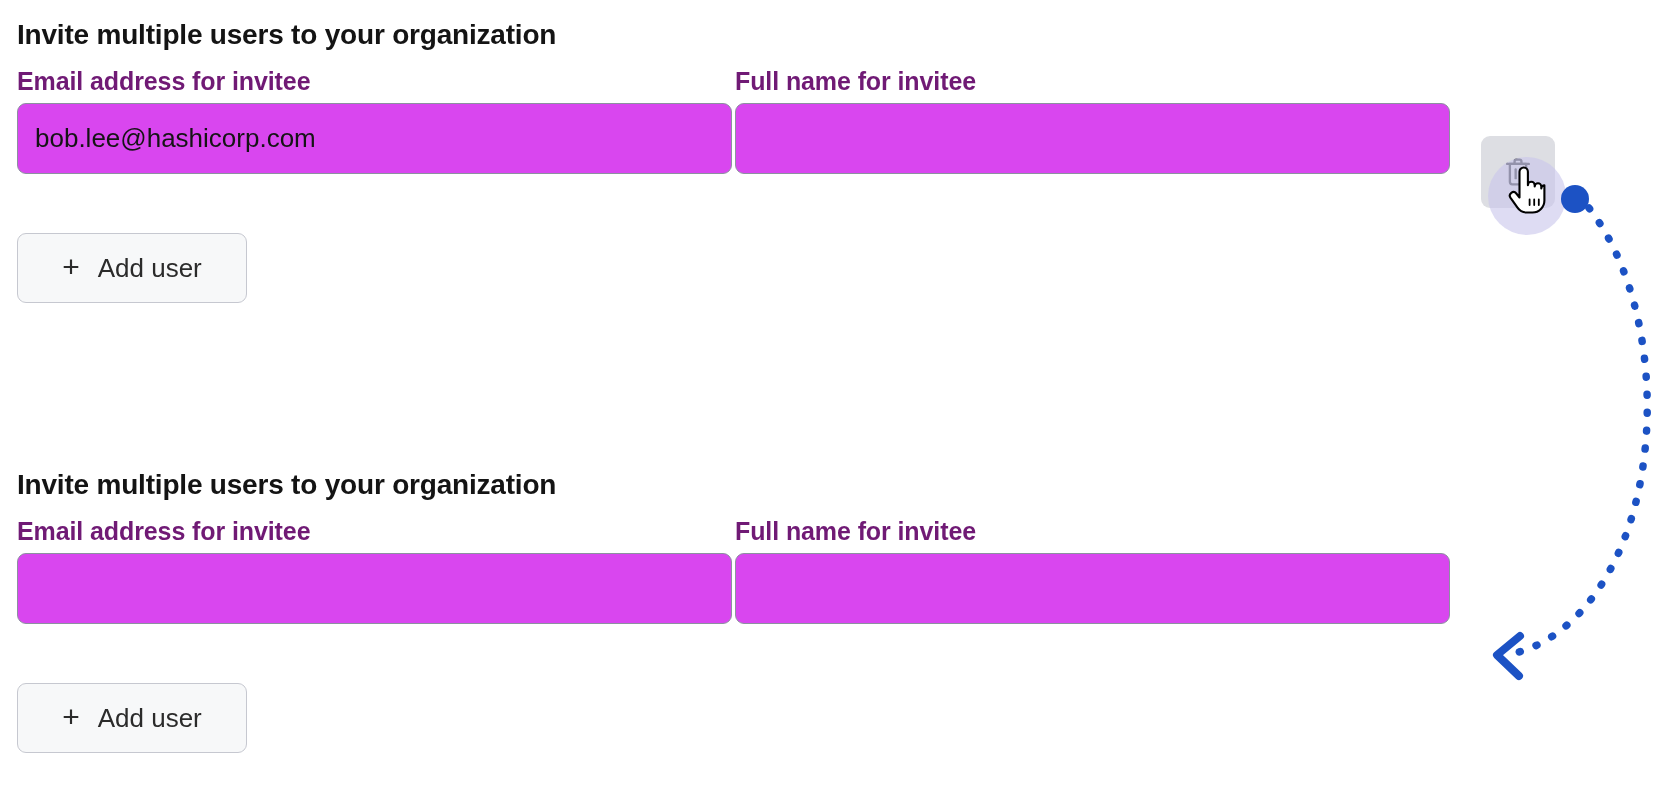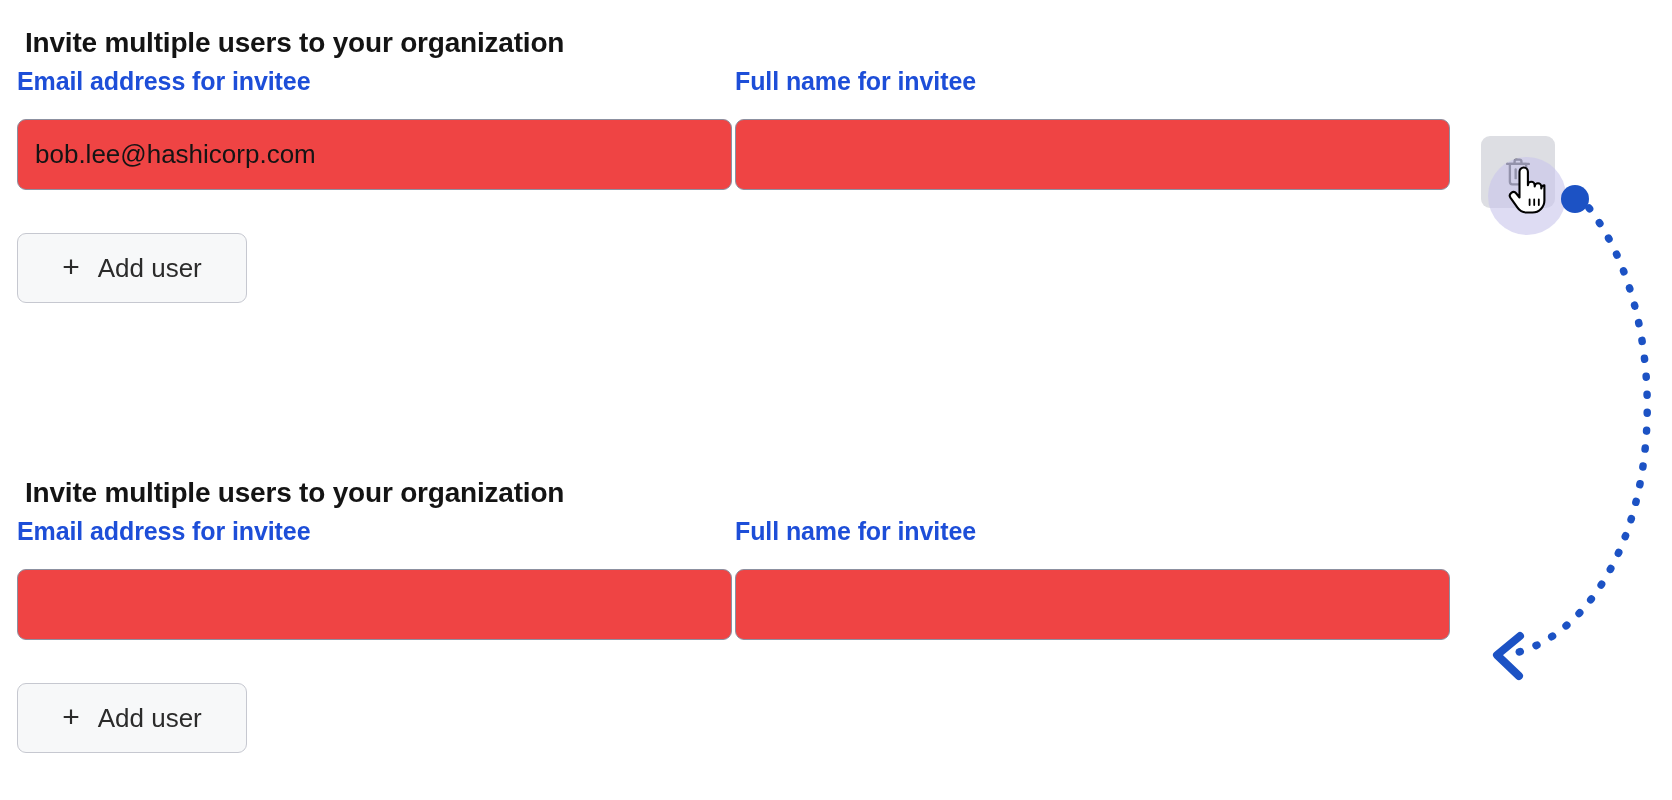--- a/index.html
+++ b/index.html
@@ -29,21 +29,21 @@
   }
   .section-1 { top: 0px; }
   .section-2 { top: 450px; }
 
   .section-title {
     font-size: 28px;
     font-weight: bold;
     color: #141414;
     letter-spacing: -0.2px;
     line-height: 34px;
-    margin: 8px;
+    margin: 0;
     padding: 0;
     position: absolute;
     top: 18px;
     left: 0;
     white-space: nowrap;
   }
 
   .row {
     position: absolute;
     top: 66px;
@@ -55,37 +55,37 @@
   .field {
     position: absolute;
     top: 0;
   }
   .field-email { left: 0px;   width: 715px; }
   .field-name  { left: 718px; width: 715px; }
 
   .field-label {
     font-size: 25px;
     font-weight: bold;
-    color: #1d4ed8;
+    color: #701a75;
     line-height: 30px;
     letter-spacing: -0.1px;
     white-space: nowrap;
     display: block;
     height: 30px;
   }
 
   .text-input {
     box-sizing: border-box;
     display: block;
-    margin-top: 23px;
+    margin-top: 7px;
     width: 100%;
     height: 71px;
     border: 1.6px solid #8c90a0;
     border-radius: 9px;
-    background: #ef4444;
+    background: #d946ef;
     font-family: "Liberation Sans", sans-serif;
     font-size: 26px;
     color: #141414;
     padding: 0 17px;
     outline: none;
   }
   .text-input::placeholder { color: #9aa0ad; }
 
   
   .delete-btn {

